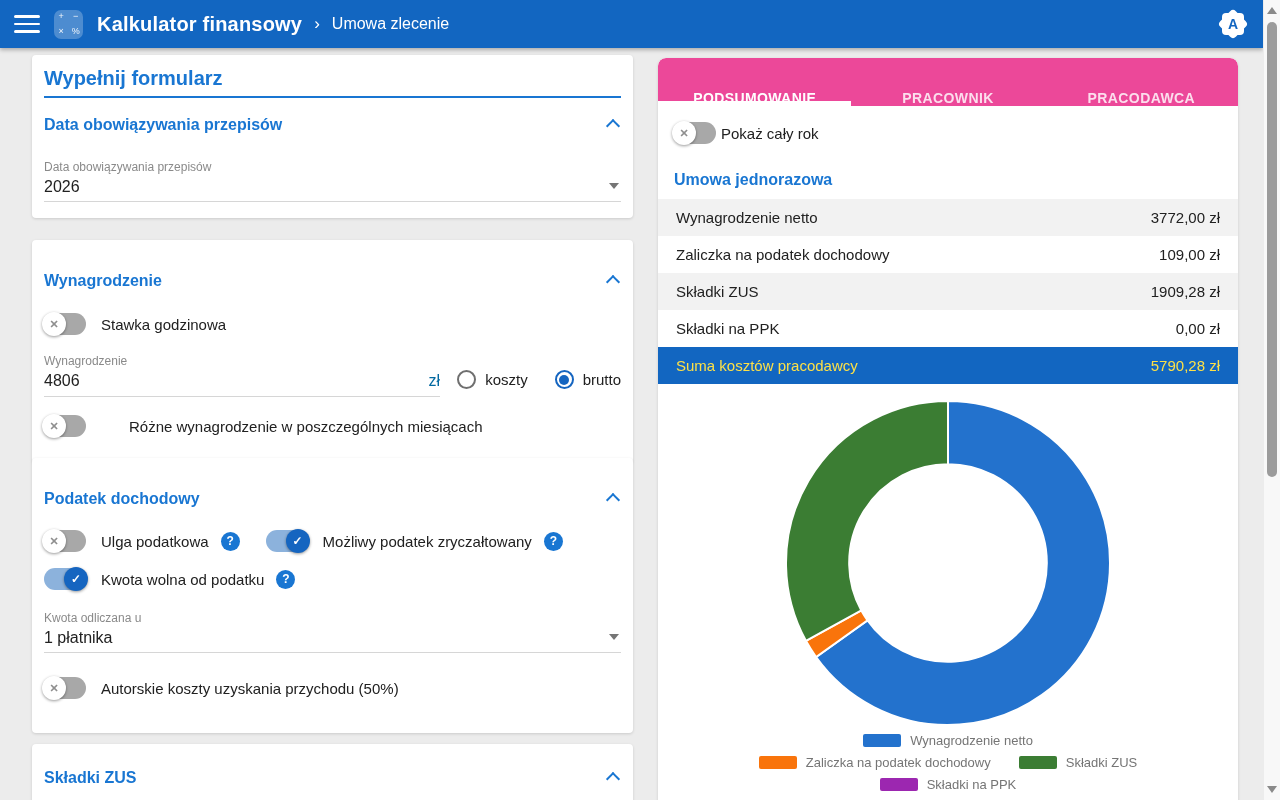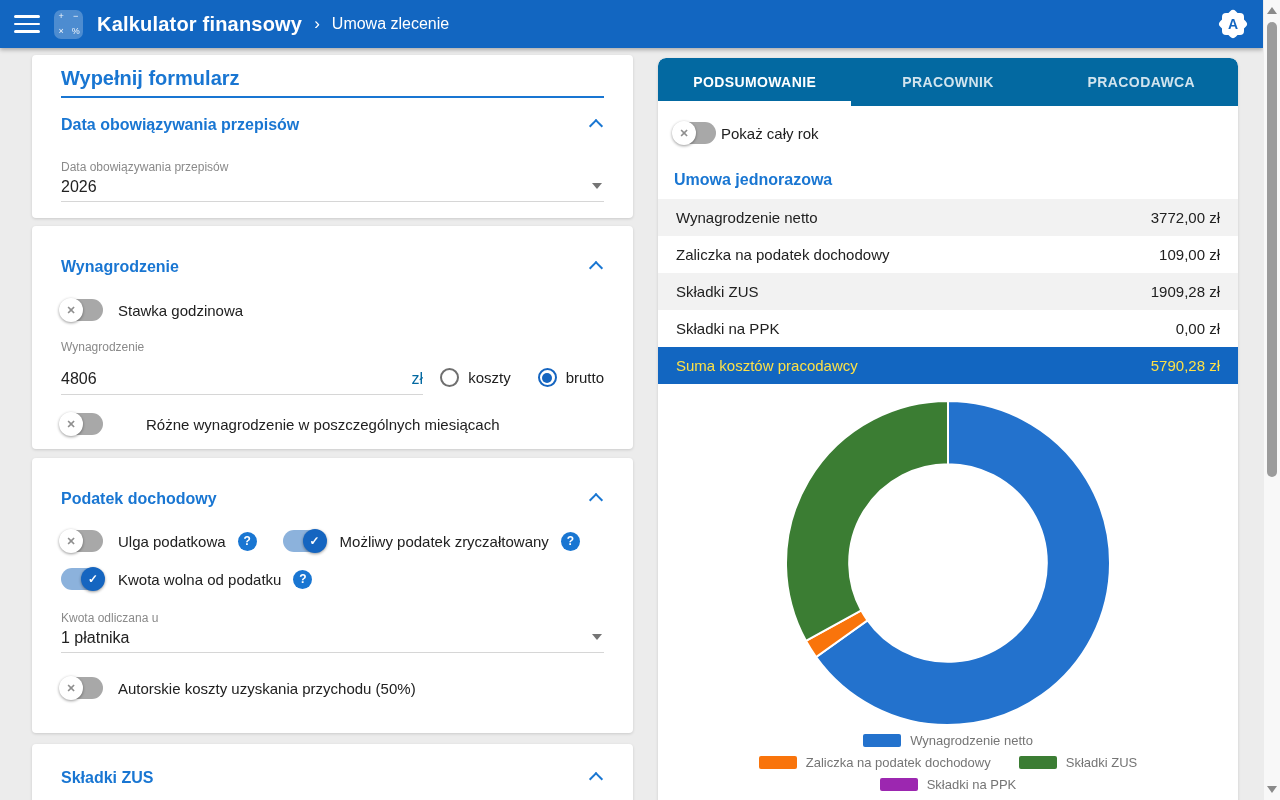--- a/index.html
+++ b/index.html
@@ -21,41 +21,41 @@
   .bc-sep{color:#fff;font-size:17px;margin:0 -2px;}
   .breadcrumb{font-size:16px;color:#fff;white-space:nowrap;}
   .badge{margin-left:auto;width:32px;height:32px;position:relative;cursor:pointer;flex:none;}
   .badge .sq{position:absolute;left:5px;top:5px;width:22px;height:22px;background:#fff;border-radius:4px;}
   .badge .sq.r45{transform:rotate(45deg);}
   .badge .letter{position:absolute;inset:0;display:flex;align-items:center;justify-content:center;
     color:#1266c1;font-weight:bold;font-size:14px;}
 
   .content{position:absolute;top:48px;left:0;right:0;bottom:0;}
   .card{position:absolute;background:#fff;border-radius:4px;box-shadow:0 1px 3px rgba(0,0,0,.14);
-    padding:0 29px;overflow:hidden;}
+    padding:0 12px;overflow:hidden;}
 
   
   .card-a{left:32px;top:7px;width:601px;height:163px;}
-  .card-b{left:32px;top:178px;width:601px;height:223px;}
+  .card-b{left:32px;top:192px;width:601px;height:223px;}
   .card-c{left:32px;top:410px;width:601px;height:275px;}
   .card-d{left:32px;top:696px;width:601px;height:120px;}
 
   .form-title{margin-top:12px;font-size:20px;line-height:22px;font-weight:bold;color:#1976d2;
     padding-bottom:7px;border-bottom:2px solid #1976d2;}
   .section-head{display:flex;justify-content:space-between;align-items:flex-start;
     color:#1976d2;font-size:16px;line-height:19px;font-weight:bold;cursor:pointer;}
   .chev{width:10px;height:10px;border-top:2.5px solid #1976d2;border-right:2.5px solid #1976d2;
     transform:rotate(-45deg);margin-top:6px;margin-right:3px;flex:none;}
   .mt17{margin-top:17px;}.mt31{margin-top:31px;}.mt24{margin-top:24px;}
 
   .field{position:relative;border-bottom:1px solid #d6d6d6;}
   .field .flabel{font-size:12px;line-height:14px;color:#8a8a8a;}
   .field .fvalue{font-size:16px;line-height:19px;color:#212121;margin-top:3px;}
   .value-row{display:flex;justify-content:space-between;align-items:baseline;margin-top:3px;}
-  .value-row .fvalue{margin-top:12px;}
+  .value-row .fvalue{margin-top:0;}
   .suffix{font-size:16px;color:#0369a1;}
   .dd-arrow{position:absolute;right:2px;bottom:12px;width:0;height:0;
     border-left:5px solid transparent;border-right:5px solid transparent;border-top:6px solid #757575;cursor:pointer;}
   .f-a{margin-top:26px;padding-bottom:5px;}
   .f-b{margin-top:19px;padding-bottom:6px;width:410px;}
   .f-c{margin-top:21px;padding-bottom:5px;}
 
   .toggle-row{display:flex;align-items:center;gap:15px;}
   .toggles-inline{display:flex;align-items:center;gap:26px;}
   .tr-b1{margin-top:23px;}.tr-b2{margin-top:18px;gap:43px;}
@@ -80,21 +80,21 @@
   .pay-row{display:flex;align-items:flex-end;}
   .radio-group{display:flex;align-items:center;gap:27px;margin-left:17px;padding-bottom:8px;}
   .radio-item{display:flex;align-items:center;gap:9px;cursor:pointer;}
   .radio{width:19px;height:19px;border:2px solid #6f6f6f;border-radius:50%;position:relative;flex:none;}
   .radio.checked{border-color:#1565c0;}
   .radio.checked::after{content:"";position:absolute;inset:2.5px;background:#1565c0;border-radius:50%;}
   .radio-label{font-size:15px;color:#212121;}
 
   
   .card-summary{left:658px;top:10px;width:580px;height:770px;padding:0;border-radius:8px 8px 4px 4px;}
-  .tabbar{height:48px;display:flex;background:#0369a1;border-radius:8px 8px 0 0;position:relative;}
+  .tabbar{height:48px;display:flex;background:#ec4899;border-radius:8px 8px 0 0;position:relative;align-items:flex-end;}
   .tab{flex:1;display:flex;align-items:center;justify-content:center;position:relative;
     color:rgba(255,255,255,.82);font-size:14px;font-weight:bold;letter-spacing:.4px;cursor:pointer;}
   .tab.active{color:#fff;}
   .tab .indicator{position:absolute;left:0;right:0;bottom:0;height:5px;background:#fff;}
   .full-year-row{margin:16px 16px 0;display:flex;align-items:center;gap:5px;}
   .summary-subtitle{margin:26px 16px 0;color:#1976d2;font-size:16px;line-height:19px;font-weight:bold;}
   .summary-table{margin-top:10px;}
   .srow{height:37px;display:flex;align-items:center;justify-content:space-between;
     padding:0 18px;font-size:15px;color:#212121;}
   .srow:nth-child(odd){background:#f2f2f2;}

